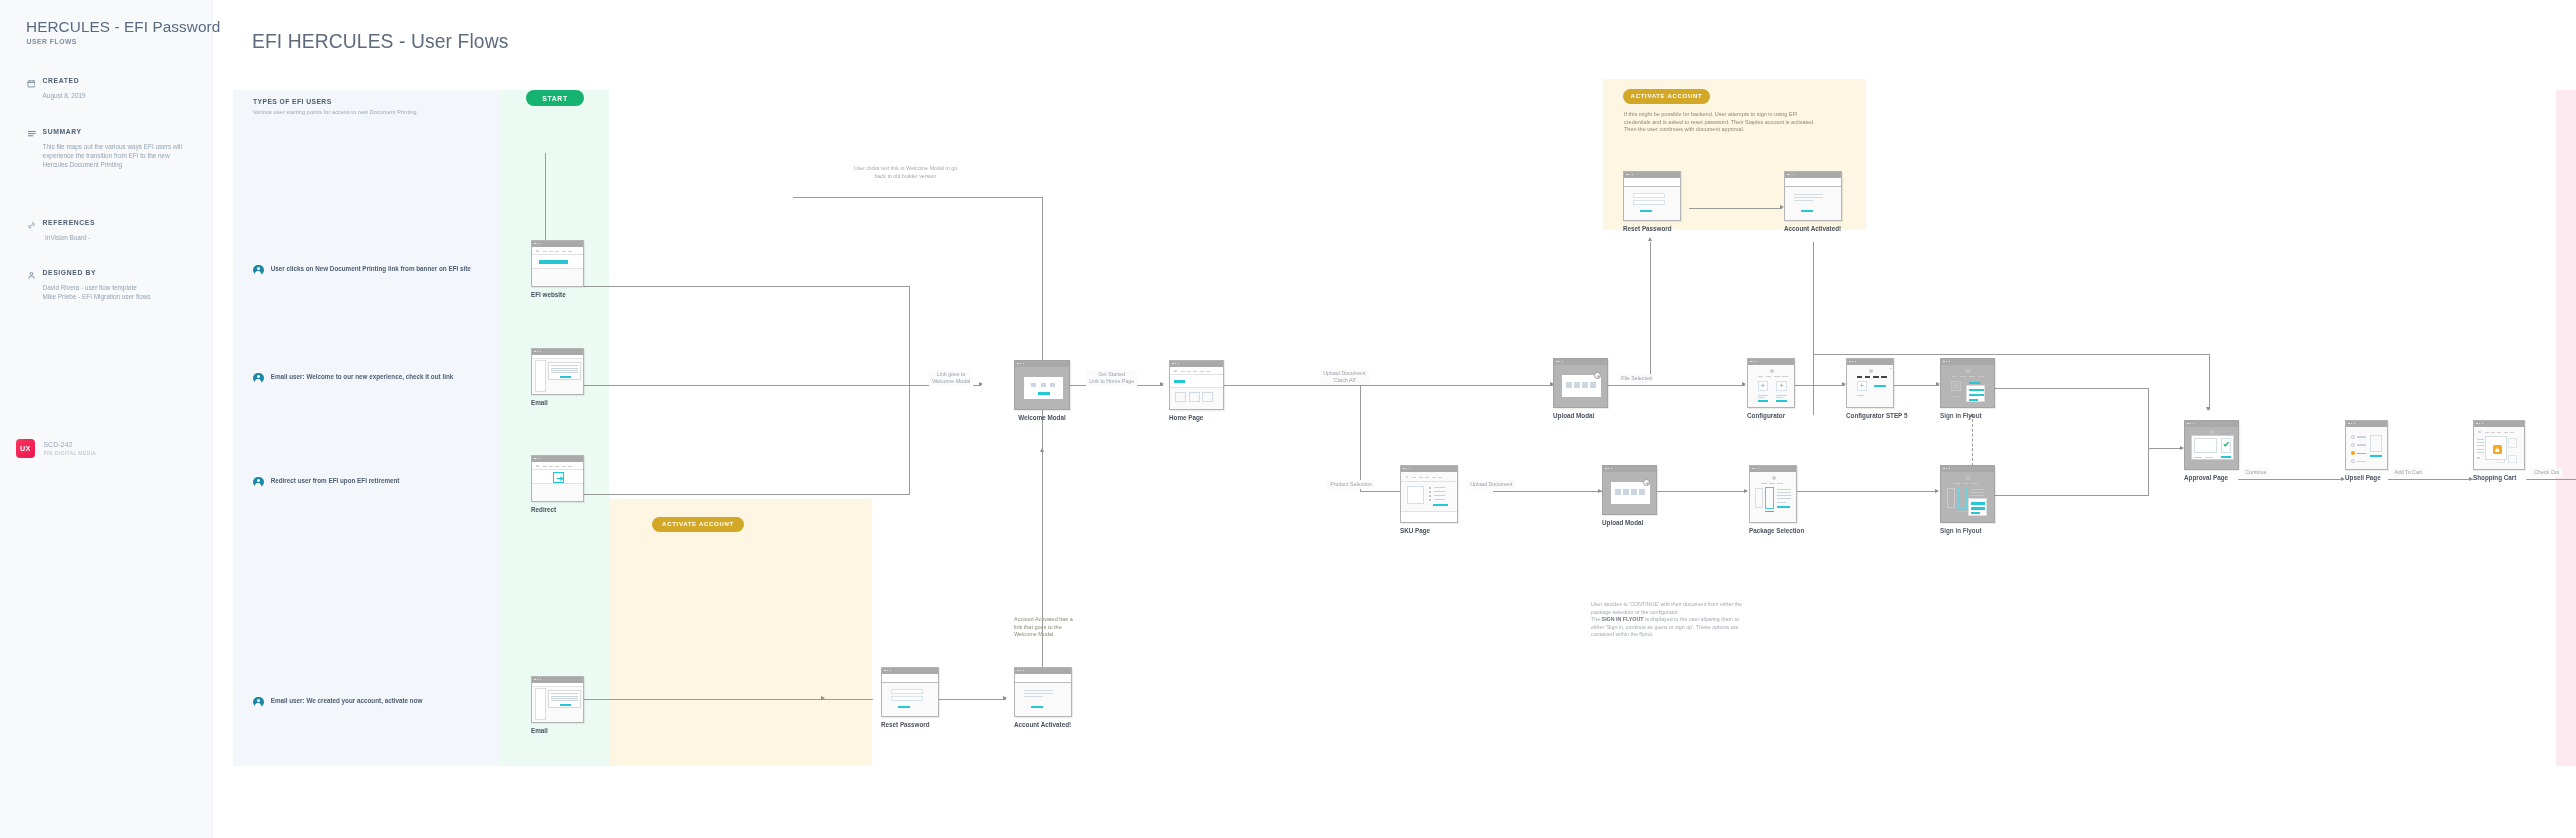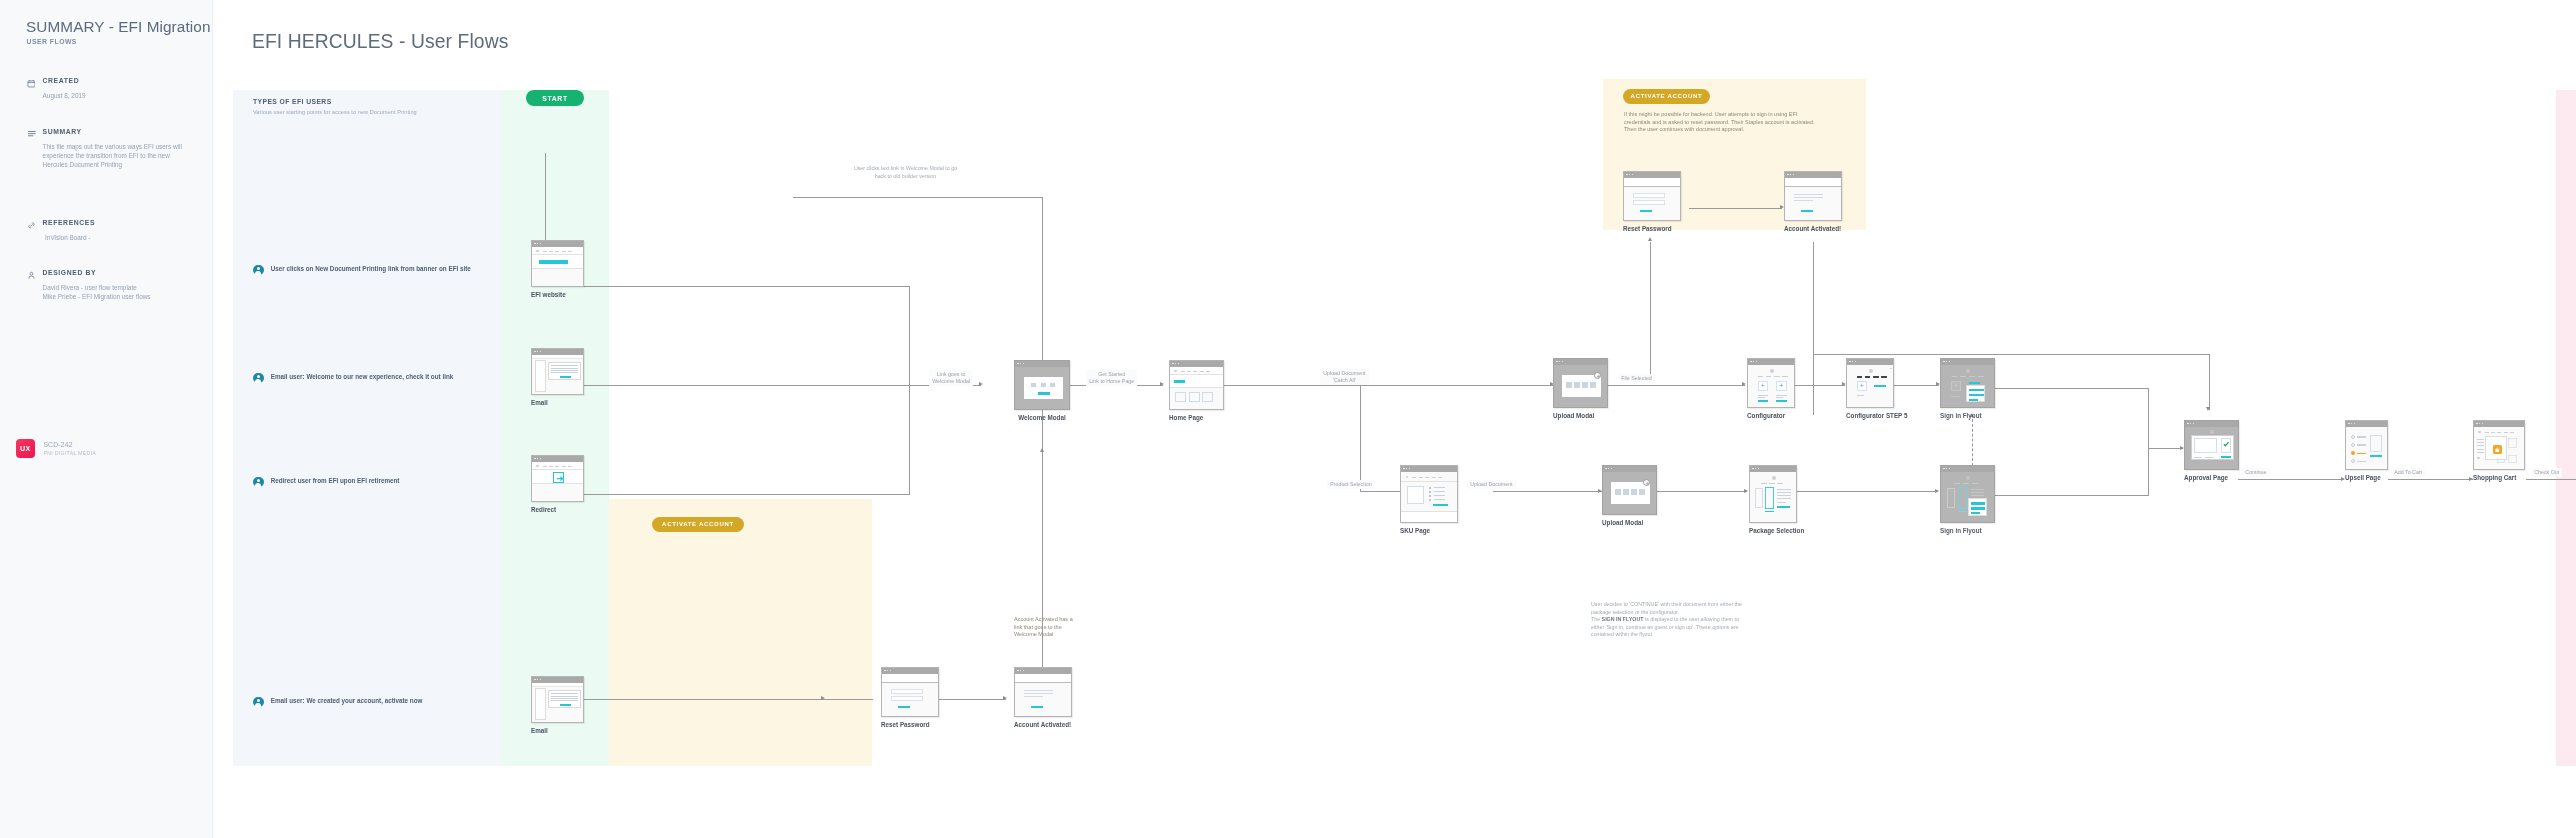--- a/index.html
+++ b/index.html
@@ -127,21 +127,21 @@
   .orng { position:absolute; height:1.6px; background:#f5a623; }
   .bag { position:absolute; background:#f5a623; border-radius:1.6px;
     display:flex; align-items:center; justify-content:center; color:#fff;
     font-size:6.4px; }
   .redir { position:absolute; width:11.3px; height:10.5px; border:1.6px solid #1ec8d6; }
 </style>
 </head>
 <body>
 
 <div id="sidebar">
-  <div id="sb-title">SUMMARY - EFI Migration</div>
+  <div id="sb-title">HERCULES - EFI Password</div>
   <div id="sb-sub">USER FLOWS</div>
 
   <div class="sb-sec" style="top:76px">
     <span class="sb-ic">
       <svg viewBox="0 0 14 14" width="8.9" height="8.9">
           <rect x="1.5" y="3" width="11" height="9.5" rx="1" fill="none" stroke="#5a6a80" stroke-width="1.1"></rect>
           <line x1="1.5" y1="5.6" x2="12.5" y2="5.6" stroke="#5a6a80" stroke-width="1.1"></line>
           <line x1="4.3" y1="1.6" x2="4.3" y2="3.6" stroke="#5a6a80" stroke-width="1.1"></line>
           <line x1="9.7" y1="1.6" x2="9.7" y2="3.6" stroke="#5a6a80" stroke-width="1.1"></line>
         </svg>

